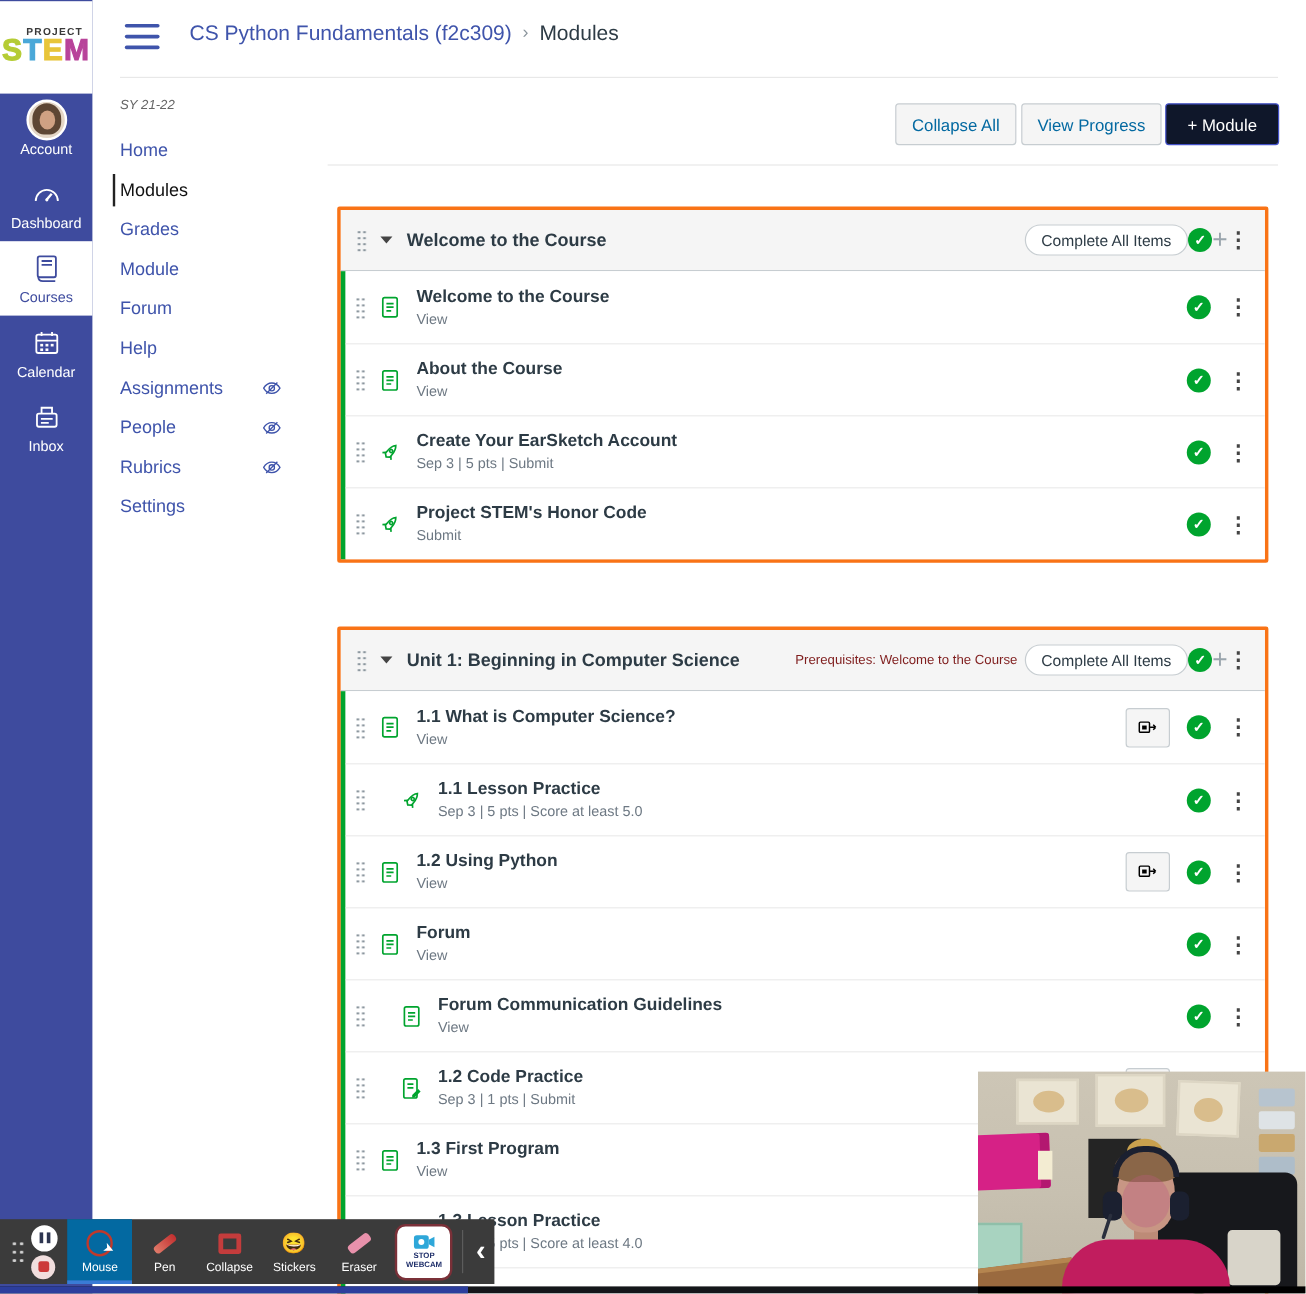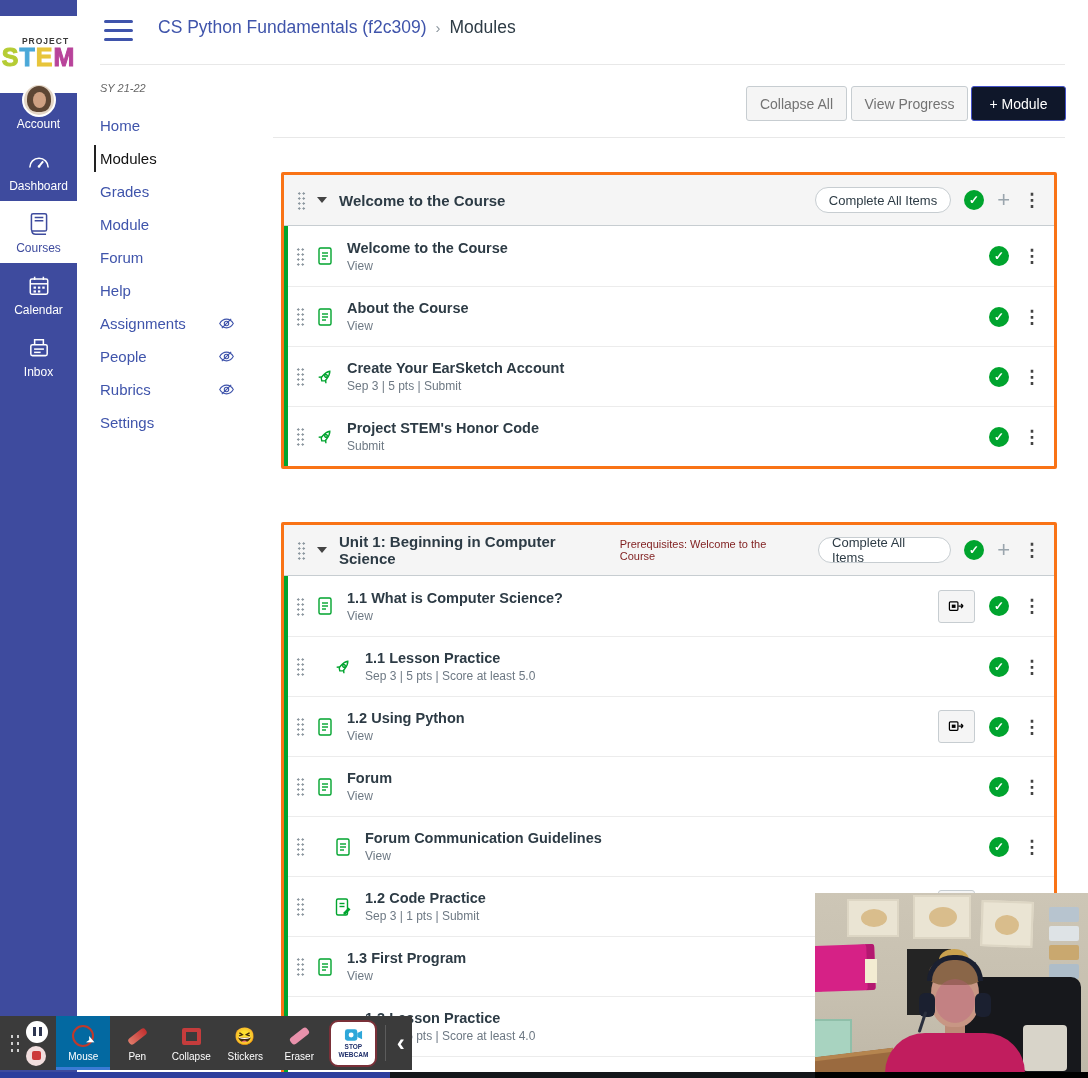--- a/index.html
+++ b/index.html
@@ -5,21 +5,21 @@
   * { box-sizing: border-box; margin: 0; padding: 0; }
   html,body { width:1088px; height:1078px; }
   body {
     position: relative; overflow: hidden; background:#fff;
     font-family: "Liberation Sans", sans-serif; color:#2d3b45;
   }
   .abs { position:absolute; }
 
   
   .global-nav { left:0; top:0; width:77px; height:1078px; background:#3e4b9e; z-index:5; }
-  .logo-box { position:absolute; left:0; top:16px; width:77px; height:77px; background:#fff; text-align:center; padding-top:20px; }
+  .logo-box { position:absolute; left:0; top:1px; width:77px; height:77px; background:#fff; text-align:center; padding-top:20px; }
   .logo-project { font-size:8.5px; font-weight:bold; letter-spacing:1px; color:#3a3a3a; margin-left:14px; }
   .logo-stem { font-size:25px; font-weight:800; letter-spacing:1px; line-height:0.9; }
   .logo-stem span { -webkit-text-stroke:1px currentColor; color:inherit; }
   .gn-items { position:absolute; top:77px; left:0; width:77px; }
   .gn-item { width:77px; text-align:center; color:#fff; padding:9px 0 8px; cursor:pointer; }
   .gn-item.active { background:#fff; color:#3e4b9e; }
   .gn-label { font-size:12px; margin-top:3px; }
   .gn-icon { height:28px; display:flex; align-items:center; justify-content:center; }
   .gn-icon svg { stroke:currentColor; fill:none; stroke-width:1.4; }
   .avatar { width:34px; height:34px; border-radius:50%; background:#e4d6c6; border:2px solid #fff; margin:0 auto; position:relative; overflow:hidden; }
@@ -40,35 +40,35 @@
   .hamburger i { display:block; height:3px; background:#3f54ab; border-radius:2px; margin-bottom:6px; }
   .breadcrumb { left:158px; top:17px; font-size:17.5px; display:flex; gap:9px; align-items:center; }
   .bc-link { color:#3f54ab; cursor:pointer; }
   .bc-sep { color:#8b959d; font-size:15px; }
   .bc-page { color:#2d3b45; }
   .divider1 { left:100px; top:64px; width:965px; height:1px; background:#e8e8e8; }
   .divider2 { left:273px; top:137px; width:792px; height:1px; background:#e8e8e8; }
 
   
   .btn { position:absolute; top:86px; height:35px; border-radius:3px; border:1px solid #c7cdd1;
-         background:#f5f5f5; color:#737373; font-size:14px; display:flex; align-items:center; justify-content:center; cursor:pointer; }
+         background:#f5f5f5; color:#0369a1; font-size:14px; display:flex; align-items:center; justify-content:center; cursor:pointer; }
   .btn-collapse { left:746px; width:101px; }
   .btn-progress { left:851px; width:117px; }
   .btn-module { left:971px; width:95px; background:#0f172a; border-color:#4351c8; color:#fff; }
 
   
   .modules { left:281px; top:172px; width:776px; z-index:1; }
   .module { border:3px solid #f97316; border-radius:2px; background:#fff; }
   .module + .module { margin-top:53px; }
   .mod-header { height:51px; background:#f5f5f5; border-bottom:1px solid #c7cdd1; display:flex; align-items:center; padding:0 13px; gap:9px; }
   .drag { width:9px; height:19px; flex:none; cursor:grab;
           background-image:radial-gradient(circle, #8b969e 1.1px, transparent 1.3px); background-size:4.5px 5px; }
   .caret { width:0; height:0; border-left:5px solid transparent; border-right:5px solid transparent; border-top:6px solid #444; margin-left:2px; cursor:pointer; }
   .mod-title { font-size:15px; font-weight:bold; color:#2d3b45; margin-left:3px; }
-  .mod-right { margin-left:auto; display:flex; align-items:center; gap:13px; }
+  .mod-right { margin-left:auto; display:flex; align-items:center; }
   .prereq { font-size:11px; color:#7f1d1d; margin-right:6px; }
   .pill { height:26px; border:1px solid #c7cdd1; border-radius:14px; background:#fff; padding:0 13px;
           font-size:13px; display:flex; align-items:center; color:#2d3b45; }
   .check { width:20px; height:20px; border-radius:50%; background:#00a42e; color:#fff; font-size:12px; font-weight:bold;
            display:flex; align-items:center; justify-content:center; flex:none; }
   .plus { font-size:22px; color:#9aa5ad; line-height:1; cursor:pointer; }
   .kebab { font-size:18px; color:#444; cursor:pointer; font-weight:bold; letter-spacing:0; }
   .mod-items { border-left:4px solid #00a42e; }
   .mod-item { height:60px; display:flex; align-items:center; padding:0 13px 0 8px; background:#fff; }
   .mod-item + .mod-item { border-top:1px solid #ececec; }

